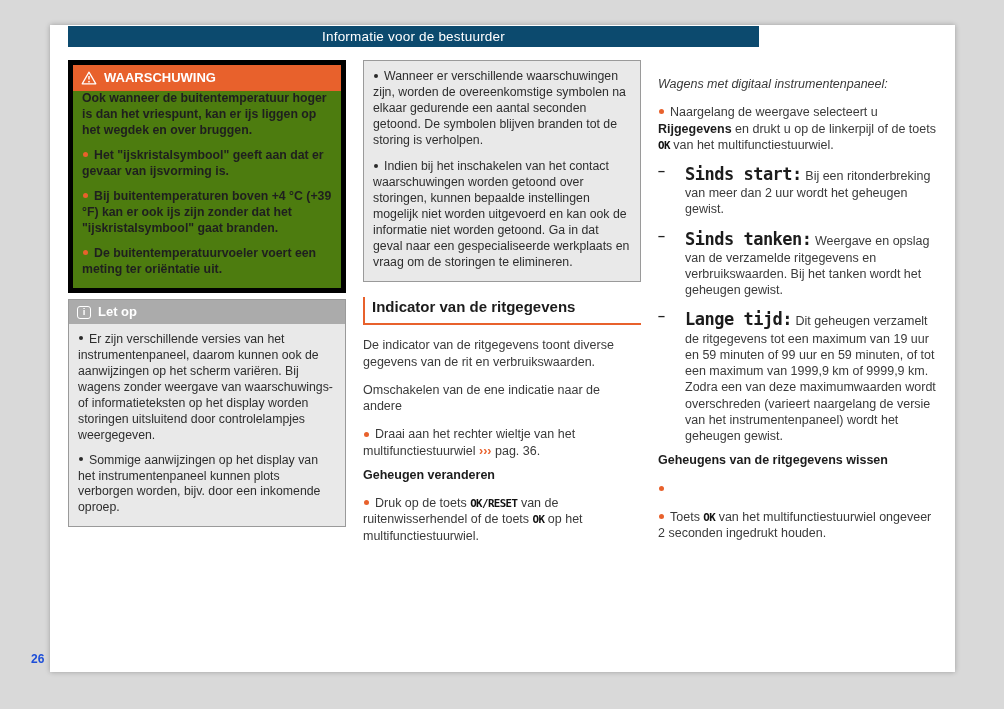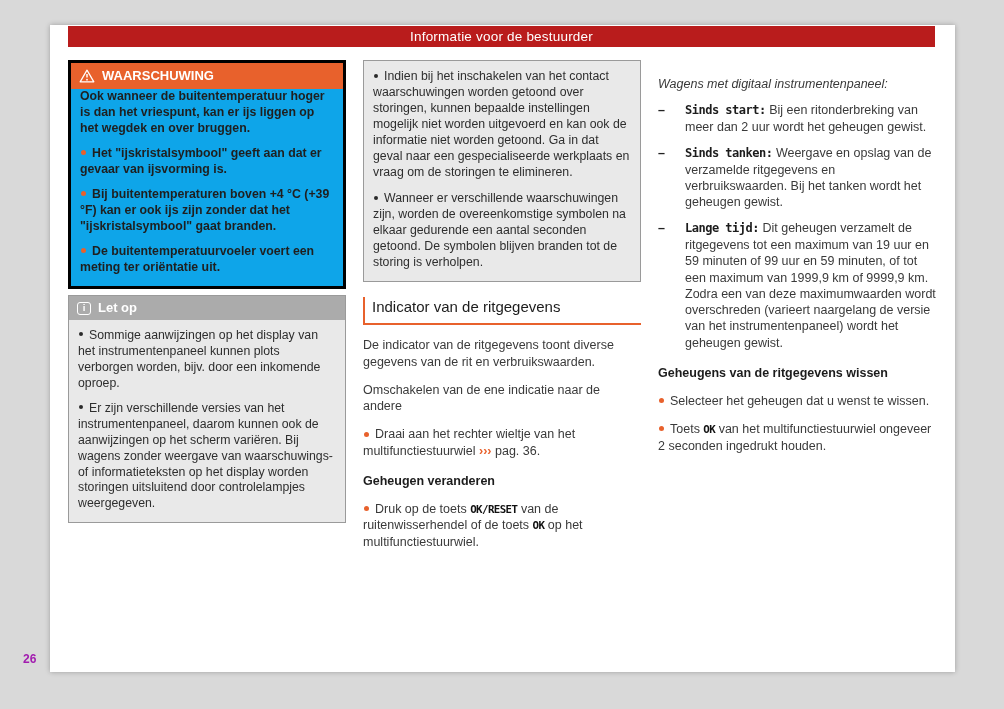--- a/index.html
+++ b/index.html
@@ -3,31 +3,31 @@
 <meta charset="utf-8">
 <style>
   * { margin:0; padding:0; box-sizing:border-box; }
   html,body { width:1004px; height:709px; }
   body { font-family:"Liberation Sans", sans-serif; }
 
   .canvas { position:relative; width:1004px; height:709px; background:#d9d9d9; overflow:hidden; }
   .page { position:absolute; left:50px; top:25px; width:905px; height:647px; background:#ffffff;
           box-shadow:0 0 5px rgba(0,0,0,.28); }
 
-  .page-header { position:absolute; left:18px; top:1px; width:867px; height:21px;
-                 background:#b91c1c; color:#fff; font-size:13.5px; line-height:21px;
+  .page-header { position:absolute; left:18px; top:1px; width:691px; height:21px;
+                 background:#0c4a6e; color:#fff; font-size:13.5px; line-height:21px;
                  text-align:center; letter-spacing:.2px; }
 
   .col { position:absolute; top:35px; width:278px; font-size:12.5px; line-height:1.3; color:#3a3a3a; }
   .col-left { left:18px; }
   .col-mid  { left:313px; }
   .col-right{ left:608px; }
 
   
-  .warning-box { border:3px solid #000000; background:#0ea5e9; }
+  .warning-box { border:5px solid #000000; background:#4d7c0f; }
   .warning-head { background:#E8612C; color:#fff; font-weight:bold; font-size:13px;
                   padding:5px 8px 4px; display:flex; align-items:center; gap:7px; }
   .warning-body { padding:0 9px 10px; font-weight:bold; color:#1f1f1f; font-size:12.3px; }
   .warning-body p { margin-bottom:9px; }
   .warning-body p:last-child { margin-bottom:0; }
 
   
   .note-box { margin-top:6px; border:1px solid #9a9a9a; background:#E9E9E9; }
   .note-head { background:#ABABAB; color:#fff; font-weight:bold; font-size:13px;
                padding:4px 8px 3px; display:flex; align-items:center; gap:7px; }
@@ -45,38 +45,38 @@
                 font-size:9.5px; font-weight:bold; flex:none; }
 
   
   .dot { display:inline-block; width:5px; height:5px; border-radius:50%;
          margin:0 6px 2px 1px; vertical-align:middle; }
   .dot-orange { background:#E8612C; }
   .dot-black  { background:#2a2a2a; width:4px; height:4px; }
 
   
   .section-title { margin-top:15px; border-left:2px solid #E8612C; border-bottom:2px solid #E8612C;
-                   padding:0 0 7px 7px; font-size:15px; font-weight:normal; color:#1c1c1c; }
+                   padding:0 0 7px 7px; font-size:15px; font-weight:bold; color:#1c1c1c; }
   .para { margin-top:12px; }
-  .subhead-bold { margin-top:14px; font-weight:bold; color:#1c1c1c; }
+  .subhead-bold { margin-top:8px; font-weight:bold; color:#1c1c1c; }
   .italic-note { margin-top:11px; font-style:italic; color:#3a3a3a; }
 
   .keycap { font-family:"DejaVu Sans Mono", monospace; font-weight:bold; font-size:10.8px;
             letter-spacing:-.6px; color:#111; }
-  .monoterm { font-family:"DejaVu Sans Mono", monospace; font-weight:bold; font-size:12px;
+  .monoterm { font-family:"DejaVu Sans Mono", monospace; font-weight:bold; font-size:17px;
               letter-spacing:-.5px; color:#1c1c1c; }
   .boldterm { font-weight:bold; color:#1c1c1c; }
   .ref-arrows { color:#E8612C; font-weight:bold; }
 
   
   .dash-item { display:flex; margin-top:10px; }
   .dash-marker { width:27px; flex:none; font-weight:bold; color:#222; }
   .dash-content { flex:1; }
 
-  .pagenum { position:absolute; left:23px; top:652px; font-weight:bold; font-size:12px; color:#a21caf; }
+  .pagenum { position:absolute; left:31px; top:652px; font-weight:bold; font-size:12px; color:#1d4ed8; }
 </style>
 </head>
 <body>
 
 <div class="canvas">
   <div class="page">
 
     <div class="page-header">
       <span>Informatie voor de bestuurder</span>
     </div>
@@ -100,66 +100,67 @@
           <p><span class="dot dot-orange"></span><span>De buitentemperatuurvoeler voert een meting ter oriëntatie uit.</span></p>
         </div>
       </section>
 
       <section class="note-box">
         <div class="note-head">
           <span class="info-badge">i</span>
           <span>Let op</span>
         </div>
         <div class="note-body">
+          <p><span class="dot dot-black"></span><span>Er zijn verschillende versies van het instrumentenpaneel, daarom kunnen ook de aanwijzingen op het scherm variëren. Bij wagens zonder weergave van waarschuwings- of informatieteksten op het display worden storingen uitsluitend door controlelampjes weergegeven.</span></p>
           <p><span class="dot dot-black"></span><span>Sommige aanwijzingen op het display van het instrumentenpaneel kunnen plots verborgen worden, bijv. door een inkomende oproep.</span></p>
-          <p><span class="dot dot-black"></span><span>Er zijn verschillende versies van het instrumentenpaneel, daarom kunnen ook de aanwijzingen op het scherm variëren. Bij wagens zonder weergave van waarschuwings- of informatieteksten op het display worden storingen uitsluitend door controlelampjes weergegeven.</span></p>
         </div>
       </section>
     </div>
 
     <div class="col col-mid">
       <section class="info-box">
+        <p><span class="dot dot-black"></span><span>Wanneer er verschillende waarschuwingen zijn, worden de overeenkomstige symbolen na elkaar gedurende een aantal seconden getoond. De symbolen blijven branden tot de storing is verholpen.</span></p>
         <p><span class="dot dot-black"></span><span>Indien bij het inschakelen van het contact waarschuwingen worden getoond over storingen, kunnen bepaalde instellingen mogelijk niet worden uitgevoerd en kan ook de informatie niet worden getoond. Ga in dat geval naar een gespecialiseerde werkplaats en vraag om de storingen te elimineren.</span></p>
-        <p><span class="dot dot-black"></span><span>Wanneer er verschillende waarschuwingen zijn, worden de overeenkomstige symbolen na elkaar gedurende een aantal seconden getoond. De symbolen blijven branden tot de storing is verholpen.</span></p>
       </section>
 
       <h2 class="section-title">Indicator van de ritgegevens</h2>
 
       <p class="para">De indicator van de ritgegevens toont diverse gegevens van de rit en verbruikswaarden.</p>
 
       <p class="para">Omschakelen van de ene indicatie naar de andere</p>
 
       <p class="para"><span class="dot dot-orange"></span><span>Draai aan het rechter wieltje van het multifunctiestuurwiel </span><span class="ref-arrows">›››</span><span> pag. 36.</span></p>
 
       <p class="subhead-bold">Geheugen veranderen</p>
 
 
       <p class="para"><span class="dot dot-orange"></span><span>Druk op de toets </span><span class="keycap">OK/RESET</span><span> van de ruitenwisserhendel of de toets </span><span class="keycap">OK</span><span> op het multifunctiestuurwiel.</span></p>
     </div>
 
     <div class="col col-right">
       <p class="italic-note" style="margin-top:16px;">Wagens met digitaal instrumentenpaneel:</p>
 
+      <p class="para"><span class="dot dot-orange"></span><span>Naargelang de weergave selecteert u </span><span class="boldterm">Rijgegevens</span><span> en drukt u op de linkerpijl of de toets </span><span class="keycap">OK</span><span> van het multifunctiestuurwiel.</span></p>
 
       <div class="dash-item">
         <span class="dash-marker">–</span>
         <span class="dash-content"><span class="monoterm">Sinds start:</span><span> Bij een ritonderbreking van meer dan 2 uur wordt het geheugen gewist.</span></span>
       </div>
       <div class="dash-item">
         <span class="dash-marker">–</span>
         <span class="dash-content"><span class="monoterm">Sinds tanken:</span><span> Weergave en opslag van de verzamelde ritgegevens en verbruikswaarden. Bij het tanken wordt het geheugen gewist.</span></span>
       </div>
       <div class="dash-item">
         <span class="dash-marker">–</span>
         <span class="dash-content"><span class="monoterm">Lange tijd:</span><span> Dit geheugen verzamelt de ritgegevens tot een maximum van 19 uur en 59 minuten of 99 uur en 59 minuten, of tot een maximum van 1999,9 km of 9999,9 km. Zodra een van deze maximumwaarden wordt overschreden (varieert naargelang de versie van het instrumentenpaneel) wordt het geheugen gewist.</span></span>
       </div>
 
       <p class="subhead-bold">Geheugens van de ritgegevens wissen</p>
 
-      <p class="para"><span class="dot dot-orange"></span><span>Selecteer het geheugen dat u wenst te wissen.</span></p>
+      <p class="para"><span class="dot dot-orange"></span></p>
 
       <p class="para"><span class="dot dot-orange"></span><span>Toets </span><span class="keycap">OK</span><span> van het multifunctiestuurwiel ongeveer 2 seconden ingedrukt houden.</span></p>
     </div>
 
   </div>
 
   <div class="pagenum">26</div>
 </div>
 
 </body></html>

